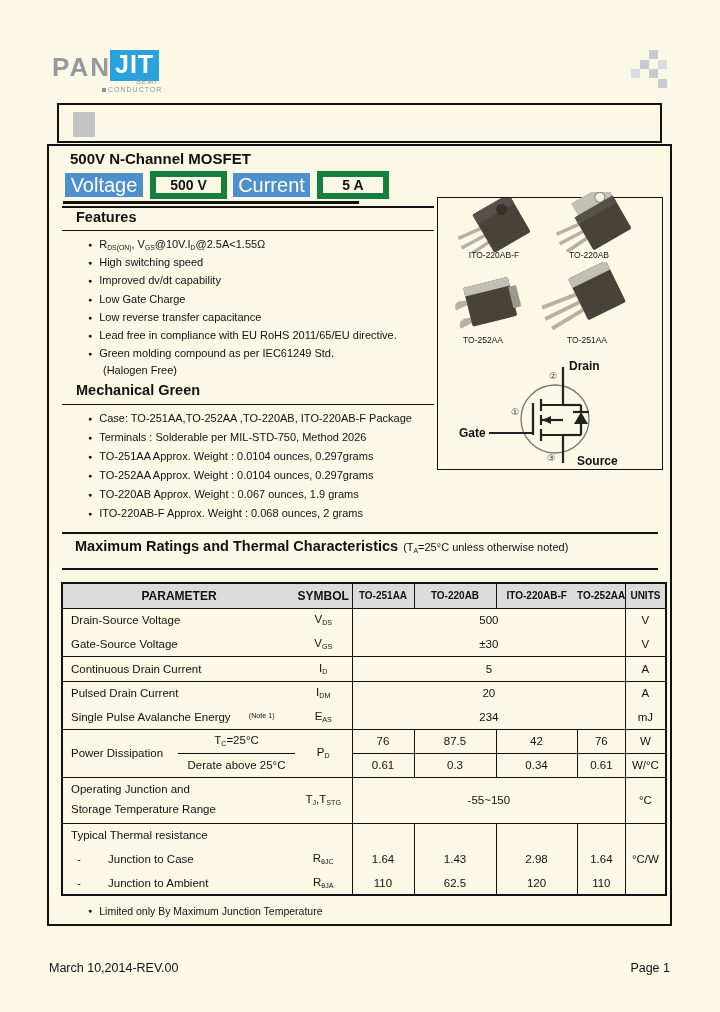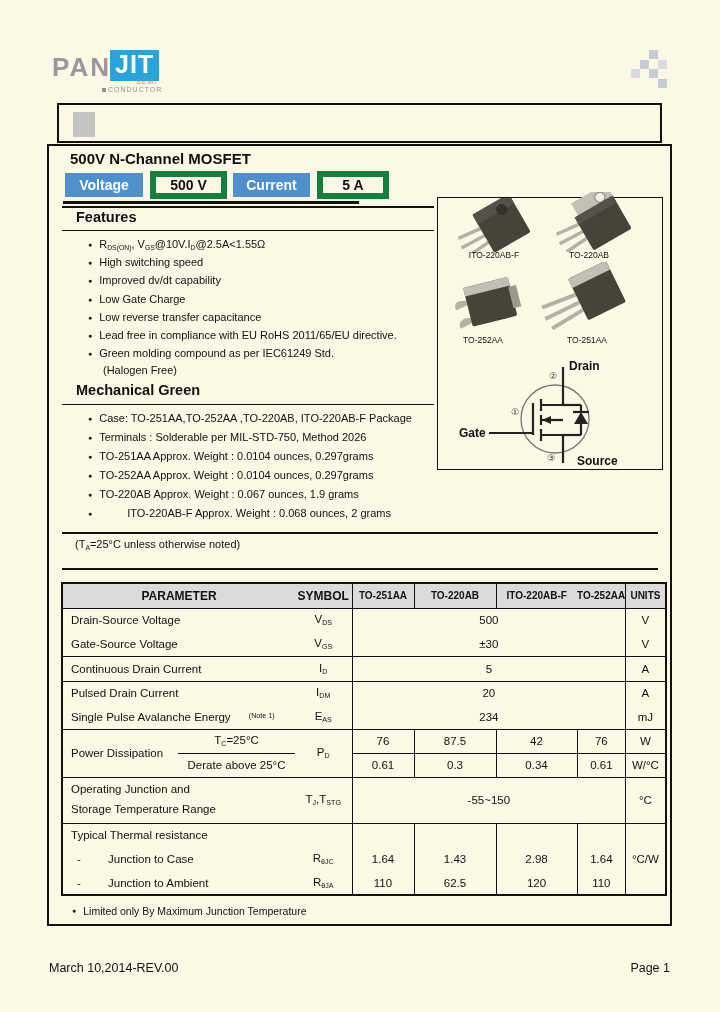--- a/index.html
+++ b/index.html
@@ -27,21 +27,21 @@
   
   #title-box { left:57px; top:103px; width:605px; height:40px; border:2px solid #111; }
   #title-accent { left:14px; top:7px; width:22px; height:25px; background:#c4c4c4; }
   #part-title { left:44px; top:8px; font-size:20px; font-weight:bold; white-space:nowrap; }
 
   
   #content-box { left:47px; top:144px; width:625px; height:782px; border:2px solid #111; }
 
   #subtitle { left:70px; top:150px; font-size:15px; font-weight:bold; }
 
-  .badge { height:24px; top:173px; color:#fff; font-size:14px; font-weight:bold;
+  .badge { height:24px; top:173px; color:#fff; font-size:20px; font-weight:normal;
            display:flex; align-items:center; justify-content:center; background:#4d90cb;text-align:right; }
   .valbox { height:28px; top:171px; border:6px solid #15803d; font-size:14px; font-weight:bold;
             display:flex; align-items:center; justify-content:center; }
 
   .rule { background:#111; }
   .sec-head { font-size:14.5px; font-weight:bold; }
 
   .bullet-item { position:absolute; display:flex; align-items:flex-start; font-size:11px; white-space:nowrap; }
   .bullet-dot { font-size:7px; margin:3px 7px 0 0; }
 
@@ -59,21 +59,21 @@
   #ratings-table td, #ratings-table th { border:0; padding:0; font-size:11.5px; vertical-align:middle; text-align:center; overflow:visible; white-space:nowrap; }
   #ratings-table th { background:#dbdbdb; font-weight:bold; border-bottom:1.5px solid #111; }
   .th-main { font-size:12px !important; }
   .th-pkg { font-size:10px !important; }
   .pl { text-align:left !important; padding-left:8px !important; }
   .br { border-right:1px solid #111 !important; }
   .bb { border-bottom:1px solid #111 !important; }
   .h25 { height:25px; } .h24 { height:24px; } .h46 { height:46px; }
   .dash-ind { margin-left:24px; }
 
-  #footnote { left:72px; top:905px; display:flex; align-items:flex-start; font-size:10.5px; }
+  #footnote { left:88px; top:905px; display:flex; align-items:flex-start; font-size:10.5px; }
   .footer-text { font-size:12.5px; }
 </style>
 </head>
 <body>
 
 <div class="abs" style="left:52px; top:50px; width:120px; height:46px;">
   <span class="abs" id="logo-pan" style="left:0; top:2px;">PAN</span>
   <span class="abs" id="logo-jit" style="left:58px; top:0;">JIT</span>
   <span class="abs logo-small" style="left:84px; top:28px;">SEMI</span>
   <span class="abs" style="left:50px; top:36px; display:flex; align-items:center;">
@@ -157,21 +157,21 @@
   <span>TO-251AA Approx. Weight : 0.0104 ounces, 0.297grams</span>
 </div>
 <div class="bullet-item" style="left:88px; top:469px;">
   <span class="bullet-dot">●</span>
   <span>TO-252AA Approx. Weight : 0.0104 ounces, 0.297grams</span>
 </div>
 <div class="bullet-item" style="left:88px; top:488px;">
   <span class="bullet-dot">●</span>
   <span>TO-220AB Approx. Weight : 0.067 ounces, 1.9 grams</span>
 </div>
-<div class="bullet-item" style="left:88px; top:507px;gap:28px;">
+<div class="bullet-item" style="left:88px; top:507px;">
   <span class="bullet-dot">●</span>
   <span>ITO-220AB-F Approx. Weight : 0.068 ounces, 2 grams</span>
 </div>
 
 <div class="abs" id="pkg-panel"></div>
 
 <svg class="abs" style="left:447px; top:198px;" width="95" height="55" viewBox="0 0 95 55">
   <g transform="rotate(-30 48 28)">
     <rect x="10" y="20" width="26" height="3.5" fill="#b5b2a4" transform="rotate(6 23 22)"></rect>
     <rect x="8" y="29" width="28" height="3.5" fill="#b5b2a4" transform="rotate(2 22 31)"></rect>
@@ -240,20 +240,21 @@
   <text x="56" y="60" font-size="9" fill="#333">①</text>
   <text x="94" y="24" font-size="9" fill="#333">②</text>
   <text x="92" y="106" font-size="9" fill="#333">③</text>
   <text x="114" y="15" font-size="12" font-weight="bold" fill="#111">Drain</text>
   <text x="4" y="82" font-size="12" font-weight="bold" fill="#111">Gate</text>
   <text x="122" y="110" font-size="12" font-weight="bold" fill="#111">Source</text>
 </svg>
 
 <div class="abs rule" style="left:62px; top:532px; width:596px; height:1.5px;"></div>
 <div class="abs" id="ratings-row">
+  <span id="ratings-heading">Maximum Ratings and Thermal Characteristics</span>
   <span id="ratings-note"><span>(T</span><sub>A</sub><span>=25°C unless otherwise noted)</span></span>
 </div>
 <div class="abs rule" style="left:62px; top:568px; width:596px; height:1.5px;"></div>
 
 <table id="ratings-table">
   <colgroup>
     <col style="width:116px">
       <col style="width:117px">
       <col style="width:57px">
     <col style="width:62px">

